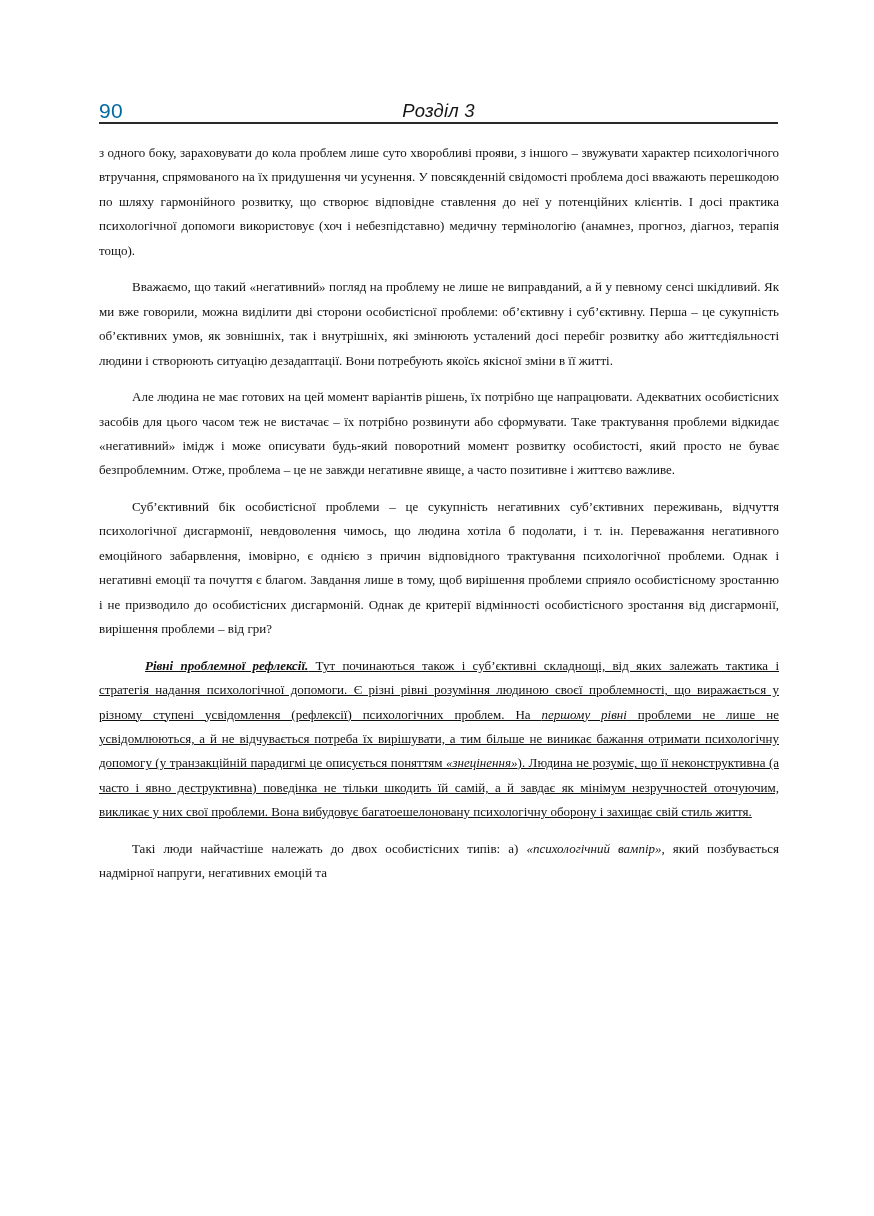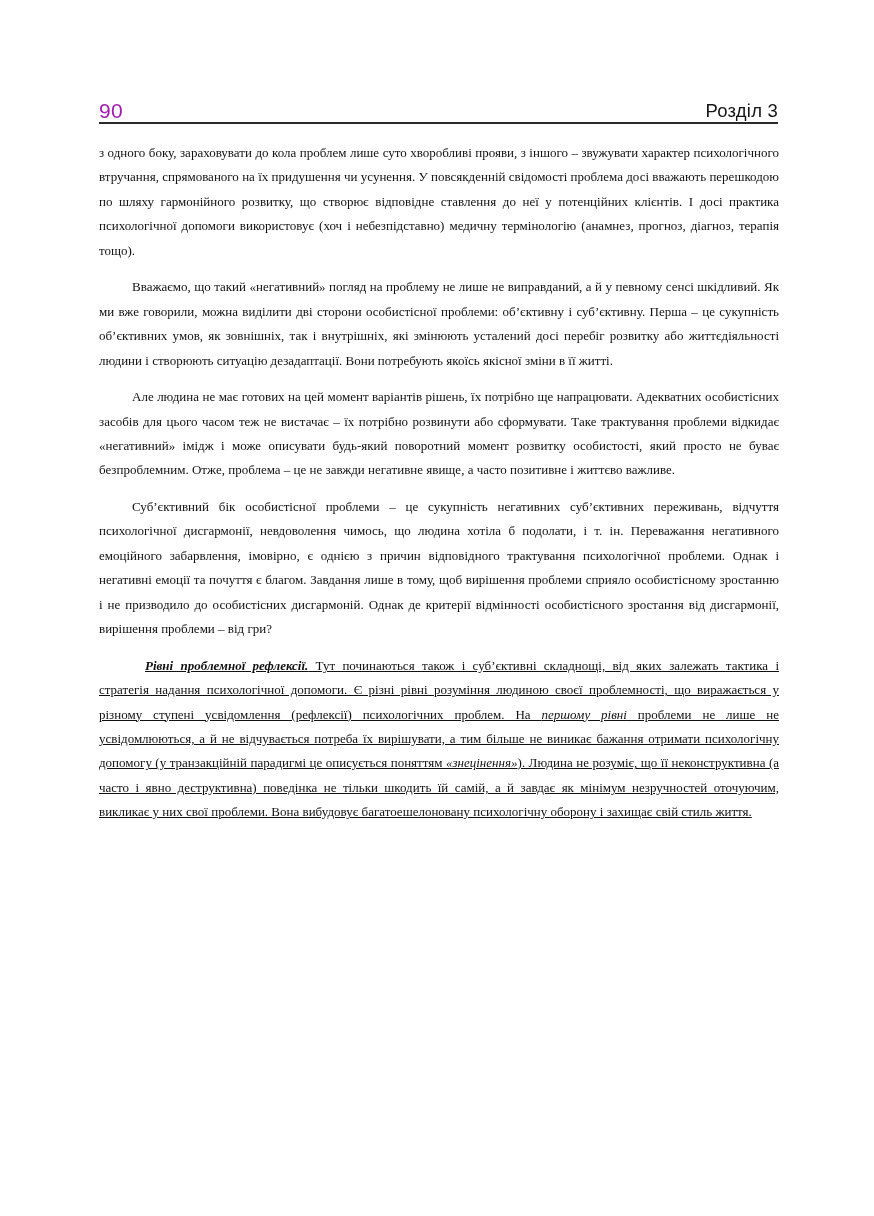--- a/index.html
+++ b/index.html
@@ -33,28 +33,29 @@
     top: 92px;
     width: 679px;
     height: 30px;
     display: flex;
     align-items: flex-end;
     font-family: "Liberation Sans", "DejaVu Sans", sans-serif;
   }
   .folio {
     font-size: 21px;
     line-height: 22px;
-    color: #a21caf;
+    color: #0369a1;
     letter-spacing: 0.2px;
   }
   .head-title {
     position: absolute;
     left: 0;
     right: 0;
-    text-align: right;
+    text-align: center;
+    font-style: italic;
     font-size: 18.5px;
     line-height: 22px;
     color: #151515;
     letter-spacing: 0.2px;
   }
   .head-rule {
     position: absolute;
     left: 99px;
     top: 122px;
     width: 679px;
@@ -111,15 +112,16 @@
   </div>
 
   <div class="head-rule"></div>
 
   <div class="textblock" id="textblock">
       <p class="para noindent"><span>з одного боку, зараховувати до кола проблем лише суто хворобливі прояви, з іншого – звужувати характер психологічного втручання, спрямованого на їх придушення чи усунення. У повсякденній свідомості проблема досі вважають перешкодою по шляху гармонійного розвитку, що створює відповідне ставлення до неї у потенційних клієнтів. І досі практика психологічної допомоги використовує (хоч і небезпідставно) медичну термінологію (анамнез, прогноз, діагноз, терапія тощо).</span></p>
       <p class="para"><span>Вважаємо, що такий «негативний» погляд на проблему не лише не виправданий, а й у певному сенсі шкідливий. Як ми вже говорили, можна виділити дві сторони особистісної проблеми: об’єктивну і суб’єктивну. Перша – це сукупність об’єктивних умов, як зовнішніх, так і внутрішніх, які змінюють усталений досі перебіг розвитку або життєдіяльності людини і створюють ситуацію дезадаптації. Вони потребують якоїсь якісної зміни в її житті.</span></p>
       <p class="para"><span>Але людина не має готових на цей момент варіантів рішень, їх потрібно ще напрацювати. Адекватних особистісних засобів для цього часом теж не вистачає – їх потрібно розвинути або сформувати. Таке трактування проблеми відкидає «негативний» імідж і може описувати будь-який поворотний момент розвитку особистості, який просто не буває безпроблемним. Отже, проблема – це не завжди негативне явище, а часто позитивне і життєво важливе.</span></p>
       <p class="para"><span>Суб’єктивний бік особистісної проблеми – це сукупність негативних суб’єктивних переживань, відчуття психологічної дисгармонії, невдоволення чимось, що людина хотіла б подолати, і т. ін. Переважання негативного емоційного забарвлення, імовірно, є однією з причин відповідного трактування психологічної проблеми. Однак і негативні емоції та почуття є благом. Завдання лише в тому, щоб вирішення проблеми сприяло особистісному зростанню і не призводило до особистісних дисгармоній. Однак де критерії відмінності особистісного зростання від дисгармонії, вирішення проблеми – від гри?</span></p>
       <p class="para spaced-before"><strong class="bi">Рівні проблемної рефлексії.</strong><span> Тут починаються також і суб’єктивні складнощі, від яких залежать тактика і стратегія надання психологічної допомоги. Є різні рівні розуміння людиною своєї проблемності, що виражається у різному ступені усвідомлення (рефлексії) психологічних проблем. На </span><em class="it">першому рівні</em><span> проблеми не лише не усвідомлюються, а й не відчувається потреба їх вирішувати, а тим більше не виникає бажання отримати психологічну допомогу (у транзакційній парадигмі це описується поняттям </span><em class="it">«знецінення»</em><span>). Людина не розуміє, що її неконструктивна (а часто і явно деструктивна) поведінка не тільки шкодить їй самій, а й завдає як мінімум незручностей оточуючим, викликає у них свої проблеми. Вона вибудовує багатоешелоновану психологічну оборону і захищає свій стиль життя.</span></p>
+      <p class="para"><span>Такі люди найчастіше належать до двох особистісних типів: а) </span><em class="it">«психологічний вампір»</em><span>, який позбувається надмірної напруги, негативних емоцій та</span></p>
     </div>
 
 </div>
 
 </body></html>

